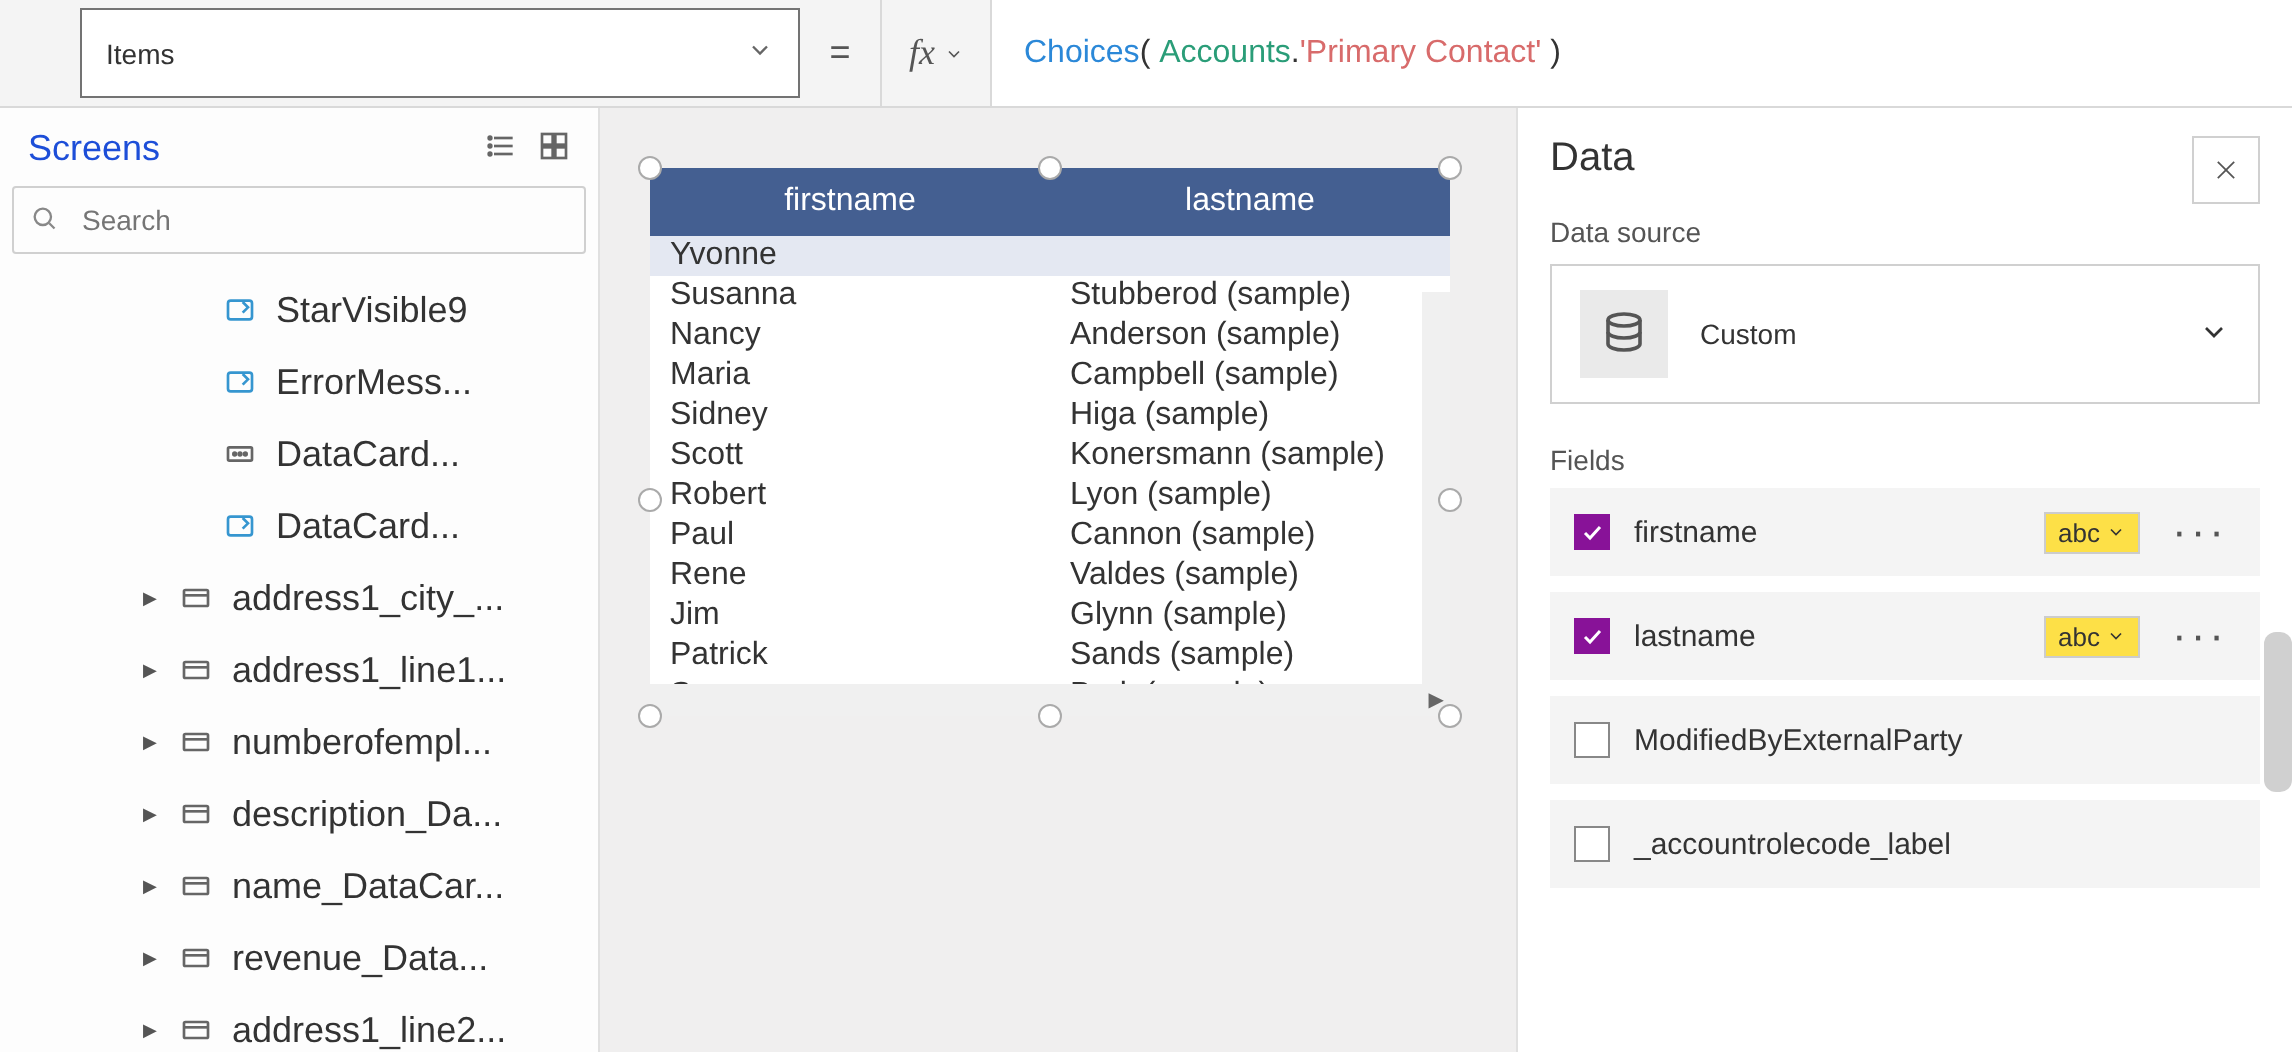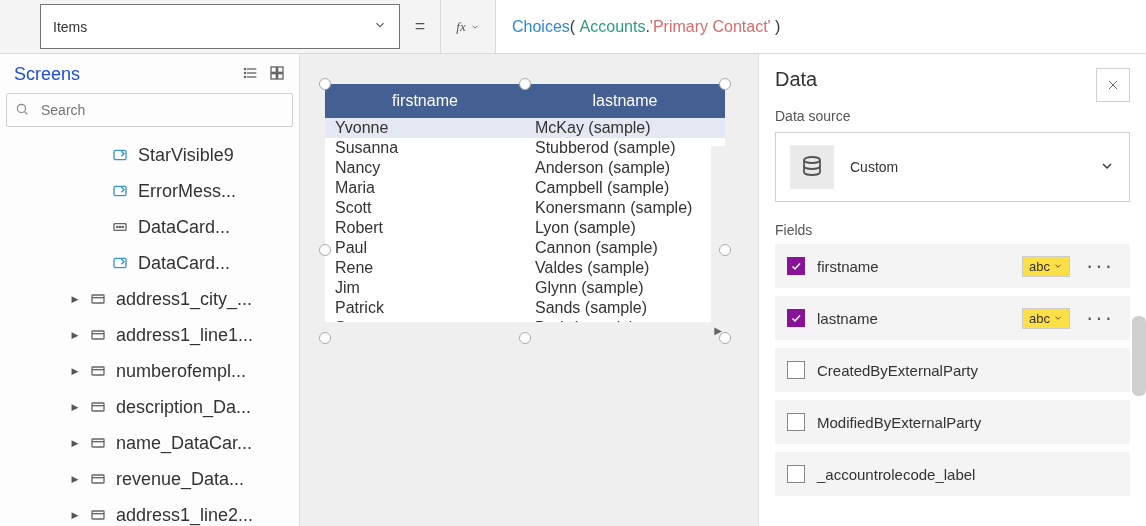--- a/index.html
+++ b/index.html
@@ -76,21 +76,21 @@
   <div class="prop-select">
     <span>Items</span>
     <span class="chevron">
       <svg width="14" height="14" viewBox="0 0 24 24" fill="none" stroke="currentColor" stroke-width="2">
           <polyline points="6 9 12 15 18 9"></polyline>
         </svg>
     </span>
   </div>
   <div class="equals">=</div>
   <div class="fx-btn">
-    <span style="font-style:italic;font-family:serif;font-size:13px;">fx</span>
+    <span style="font-style:italic;font-family:serif;font-size:18px;">fx</span>
     <svg width="10" height="10" viewBox="0 0 24 24" fill="none" stroke="currentColor" stroke-width="2">
         <polyline points="6 9 12 15 18 9"></polyline>
       </svg>
   </div>
   <div class="formula-text">
     <span class="tok-func">Choices</span><span class="tok-p">( </span><span class="tok-ds">Accounts</span><span class="tok-p">.</span><span class="tok-field">'Primary Contact'</span><span class="tok-p"> )</span>
   </div>
 </div>
 
 <div class="main">
@@ -242,33 +242,36 @@
 
   <div class="canvas">
     <div class="datatable-wrap">
       <div class="datatable-head" id="dthead">
           <div>firstname</div>
           <div>lastname</div>
         </div>
       <div class="datatable-rows" id="dtrows">
           <div class="drow">
             <div>Yvonne</div>
-            <div>McKay (sample)</div>
           </div>
           <div class="drow">
             <div>Susanna</div>
             <div>Stubberod (sample)</div>
           </div>
           <div class="drow">
             <div>Nancy</div>
             <div>Anderson (sample)</div>
           </div>
           <div class="drow">
             <div>Maria</div>
             <div>Campbell (sample)</div>
+          </div>
+          <div class="drow">
+            <div>Sidney</div>
+            <div>Higa (sample)</div>
           </div>
           <div class="drow">
             <div>Scott</div>
             <div>Konersmann (sample)</div>
           </div>
           <div class="drow">
             <div>Robert</div>
             <div>Lyon (sample)</div>
           </div>
           <div class="drow">
@@ -356,24 +359,20 @@
               </svg>
             </span>
             <span class="fname">lastname</span>
             <span class="type-badge">abc <svg width="10" height="10" viewBox="0 0 24 24" fill="none" stroke="currentColor" stroke-width="2">
                 <polyline points="6 9 12 15 18 9"></polyline>
               </svg></span>
             <span class="more">···</span>
           </div>
           <div class="field-row">
             <span class="chk "></span>
-            <span class="fname">CreatedByExternalParty</span>
-          </div>
-          <div class="field-row">
-            <span class="chk "></span>
             <span class="fname">ModifiedByExternalParty</span>
           </div>
           <div class="field-row">
             <span class="chk "></span>
             <span class="fname">_accountrolecode_label</span>
           </div>
         </div>
     </div>
     <div class="panel-scroll"></div>
   </div>

